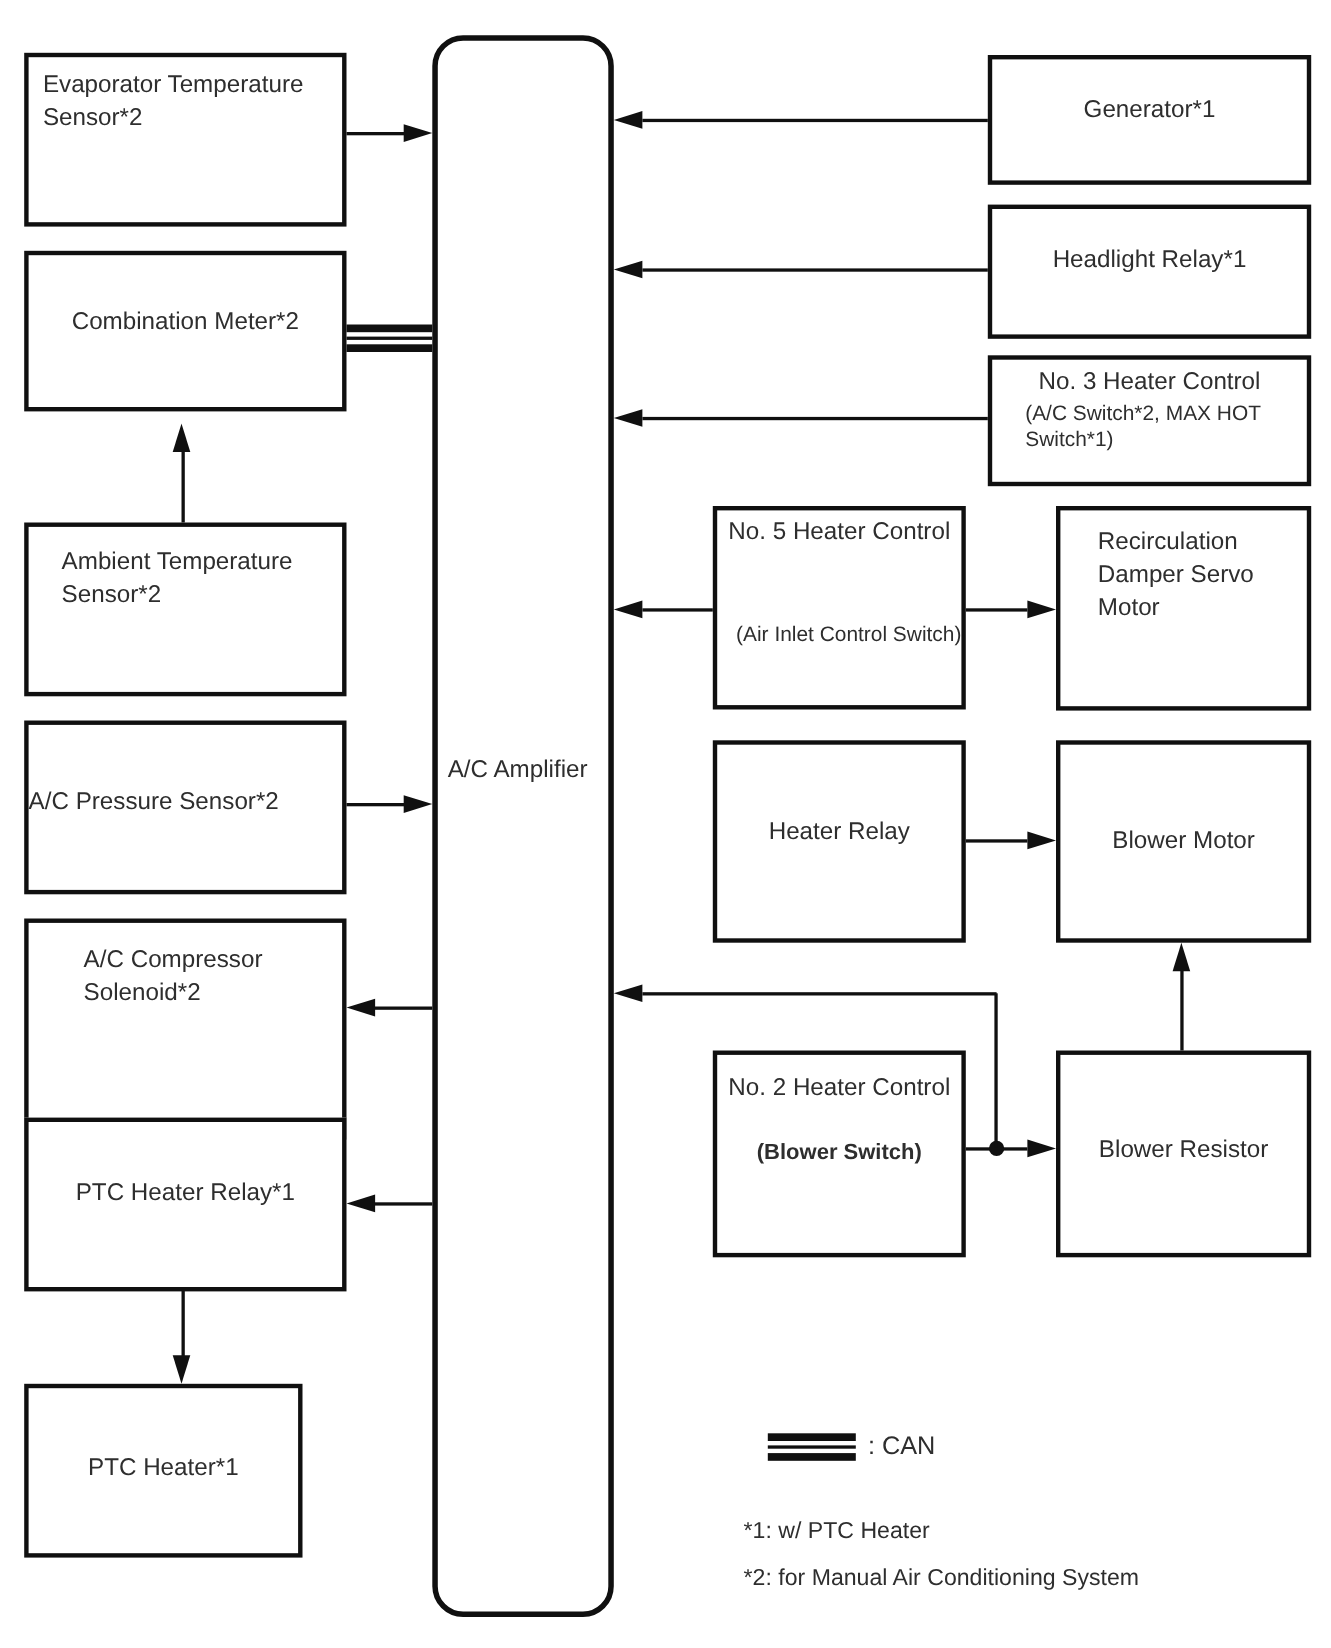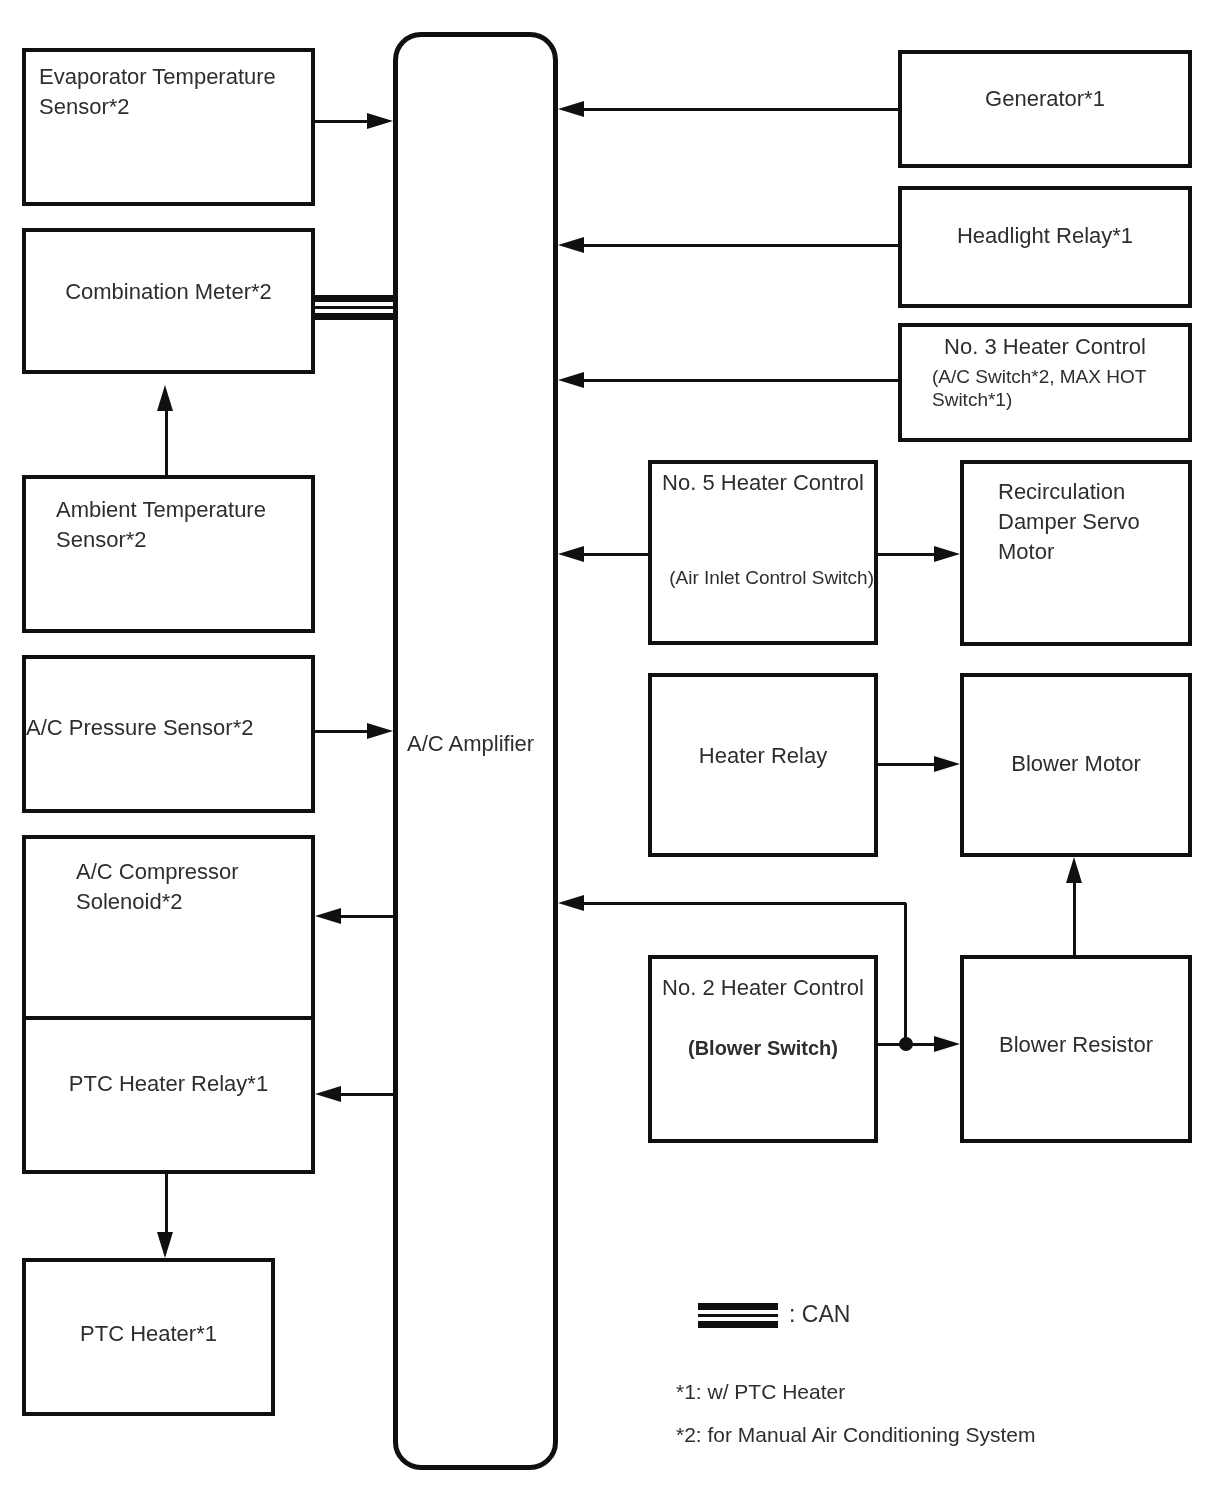--- a/index.html
+++ b/index.html
@@ -22,21 +22,21 @@
   .cc{display:flex;align-items:center;justify-content:center;text-align:center;}
   
   #b-evap {left:22px; top:48px;  width:293px;height:158px;padding:10px 18px 0 13px;}
   #b-comb {left:22px; top:228px; width:293px;height:146px;padding-bottom:18px;text-align:center;}
   #b-amb  {left:22px; top:475px; width:293px;height:158px;padding:16px 28px 0 30px;}
   #b-press{left:22px; top:655px; width:293px;height:158px;display:flex;align-items:center;padding-bottom:12px;}
   #b-comp {left:22px; top:835px; width:293px;height:201px;padding:18px 36px 0 50px;}
   #b-ptcr {left:22px; top:1016px;width:293px;height:158px;padding-bottom:22px;}
   #b-ptch {left:22px; top:1258px;width:253px;height:158px;padding-bottom:6px;}
   #b-amp  {left:393px;top:32px;  width:165px;height:1438px;}
-  #b-amp .lbl{position:absolute;left:9px;top:692px;}
+  #b-amp .lbl{position:absolute;left:9px;top:647px;}
   #b-gen  {left:898px;top:50px;  width:294px;height:118px;padding-bottom:20px;}
   #b-head {left:898px;top:186px; width:294px;height:122px;padding-bottom:22px;}
   #b-no3  {left:898px;top:323px; width:294px;height:119px;}
   #b-no1  {left:648px;top:460px; width:230px;height:185px;}
   #b-recirc{left:960px;top:460px;width:232px;height:186px;padding:13px 16px 0 34px;}
   #b-hrelay{left:648px;top:673px;width:230px;height:184px;padding-bottom:18px;}
   #b-bmotor{left:960px;top:673px;width:232px;height:184px;padding-bottom:2px;}
   #b-no2  {left:648px;top:955px; width:230px;height:188px;}
   #b-bres {left:960px;top:955px; width:232px;height:188px;padding-bottom:8px;}
   .box-title{display:block;text-align:center;}

